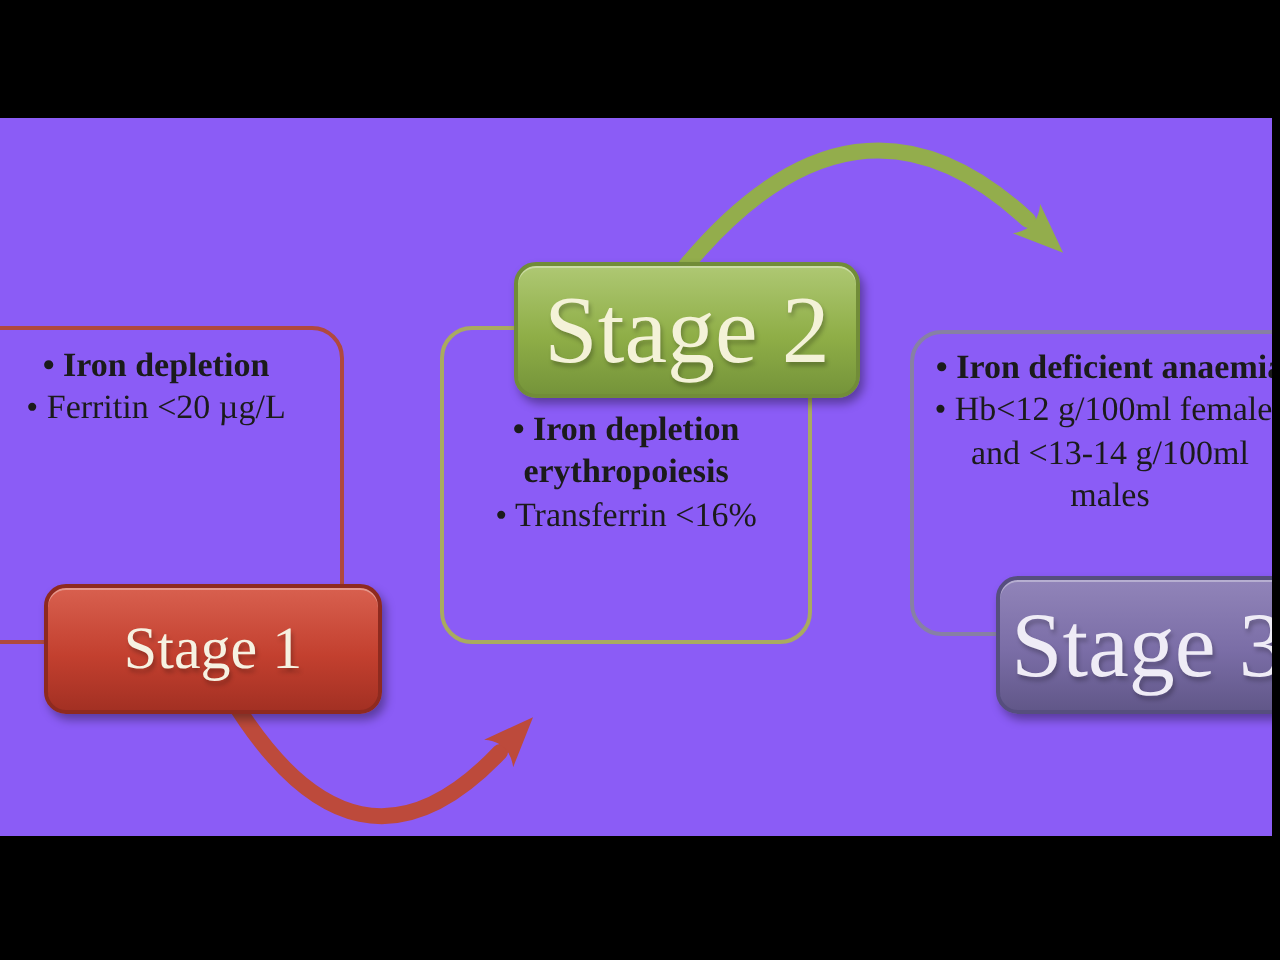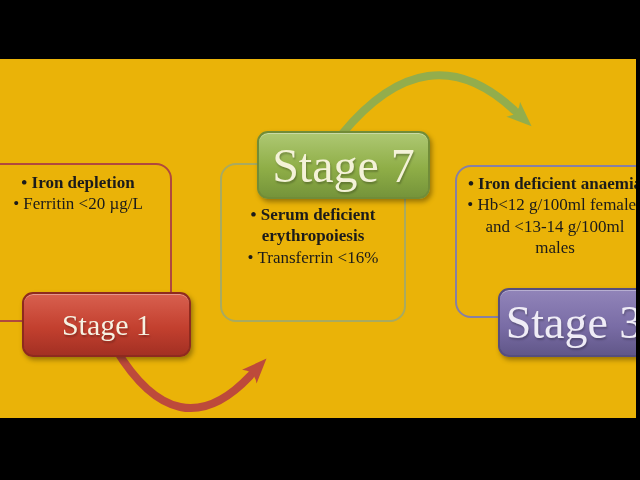--- a/index.html
+++ b/index.html
@@ -1,18 +1,18 @@
 <!DOCTYPE html>
 <html><head>
 <meta charset="utf-8">
 <style>
   html,body{margin:0;padding:0;background:#000;}
   .frame{
     position:relative;width:640px;height:480px;overflow:hidden;
-    background:#eab308;font-family:"Liberation Serif",serif;
+    background:#8b5cf6;font-family:"Liberation Serif",serif;
   }
   
   .bar{position:absolute;background:#000;z-index:6;}
   .bar.top{left:0;top:0;width:640px;height:59px;}
   .bar.bottom{left:0;top:418px;width:640px;height:62px;}
   .bar.right{left:636px;top:0;width:4px;height:480px;}
 
   
   .panel{position:absolute;border-radius:16px;background:transparent;z-index:1;box-sizing:border-box;}
   .panel.s1{left:-46px;top:163px;width:218px;height:159px;border:2px solid var(--stage1-outline,#b0493e);}
@@ -62,21 +62,21 @@
 
   <div class="panel s1">
     <div class="panel-text">
       <div class="hd">• Iron depletion</div>
       <div>• Ferritin &lt;20 µg/L</div>
     </div>
   </div>
 
   <div class="panel s2">
     <div class="panel-text">
-      <div class="hd">• Serum deficient erythropoiesis</div>
+      <div class="hd">• Iron depletion erythropoiesis</div>
       <div>• Transferrin &lt;16%</div>
     </div>
   </div>
 
   <div class="panel s3">
     <div class="panel-text">
       <div class="hd">• Iron deficient anaemia</div>
       <div>• Hb&lt;12 g/100ml females and &lt;13-14 g/100ml males</div>
     </div>
   </div>
@@ -91,21 +91,21 @@
       </marker>
     </defs>
     <path class="arrow-red-path" d="M 115 348 Q 178 452 250 376" marker-end="url(#ah-red)"></path>
     <path class="arrow-green-path" d="M 342 134 Q 428 30 514 110" marker-end="url(#ah-green)"></path>
   </svg>
 
   <div class="stage-box b1">
     <span>Stage 1</span>
   </div>
   <div class="stage-box b2">
-    <span>Stage 7</span>
+    <span>Stage 2</span>
   </div>
   <div class="stage-box b3">
     <span>Stage 3</span>
   </div>
 
   <div class="bar top"></div>
   <div class="bar bottom"></div>
   <div class="bar right"></div>
 
 </div>

